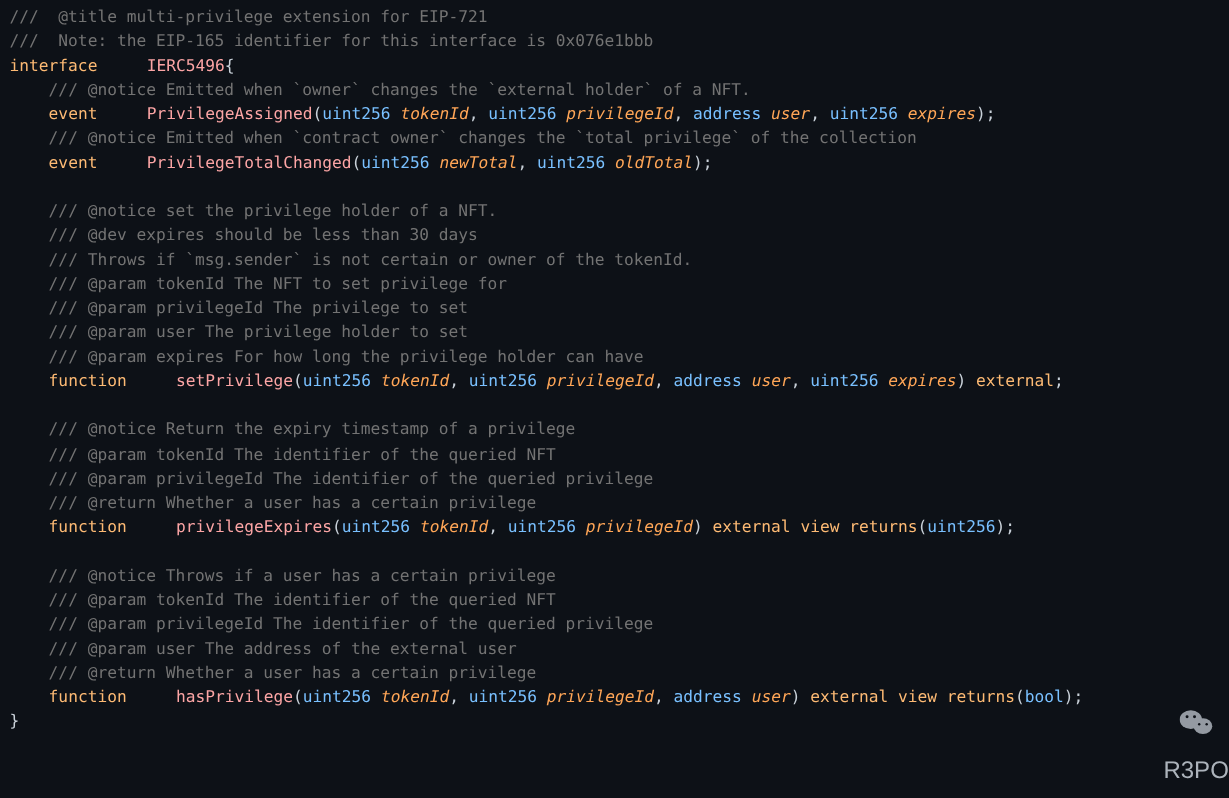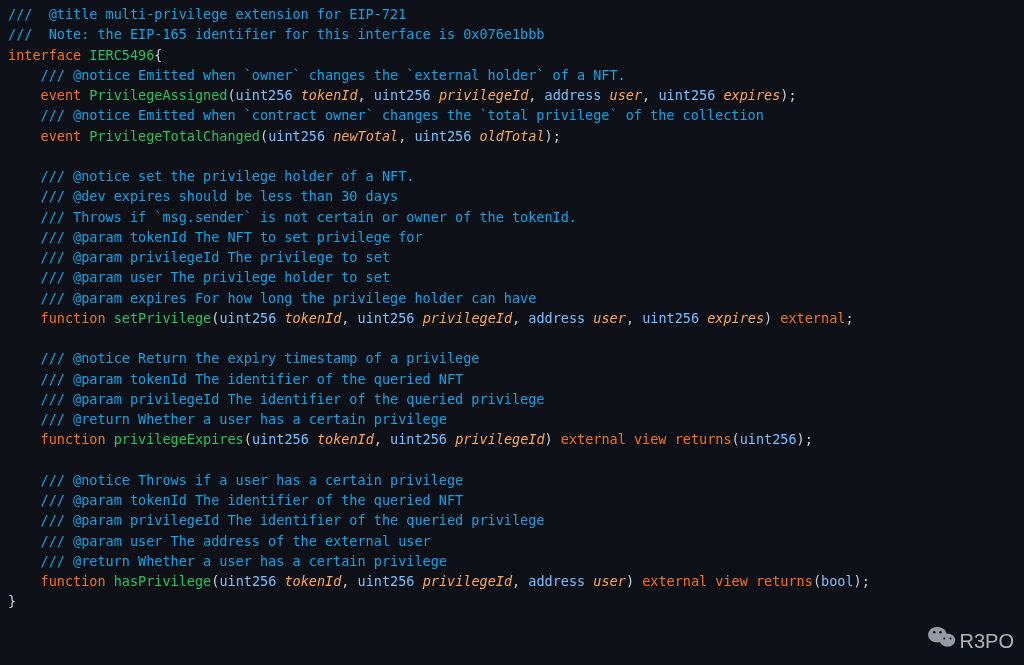--- a/index.html
+++ b/index.html
@@ -13,37 +13,38 @@
     width: 1024px;
     height: 665px;
     overflow: hidden;
     position: relative;
   }
   pre {
     margin: 0;
     padding: 4px 8px;
     white-space: pre;
   }
-  .cm  { color: #0ea5e9; }      
-  .kw  { color: #f97316; margin-top: 20px; }      
-  .nm  { color: #22c55e; }      
+  .cm  { color: #737373; }      
+  .kw  { color: #fdba74; margin-top: 20px; }      
+  .nm  { color: #fca5a5; margin-left: 33px; }      
   .tp  { color: #79c0ff; text-align: center; }      
   .id  { color: #ffa657; font-style: italic; }      
   .pn  { color: #c9d1d9; }      
   .watermark {
     position: absolute;
-    right: 10px;
+    right: 0;
     bottom: 8px;
     color: #c9d1d9;
     font-family: Arial, sans-serif;
     font-size: 20px;
     opacity: 0.85;
     display: flex;
     align-items: center;
     gap: 4px;
+    flex-direction: column;
   }
   .watermark svg { opacity: 0.85; }
 </style>
 </head>
 <body>
 
 <pre><span class="cm">///  @title multi-privilege extension for EIP-721</span>
 <span class="cm">///  Note: the EIP-165 identifier for this interface is 0x076e1bbb</span>
 <span class="kw">interface</span> <span class="nm">IERC5496</span><span class="pn">{</span>
     <span class="cm">/// @notice Emitted when `owner` changes the `external holder` of a NFT.</span>

